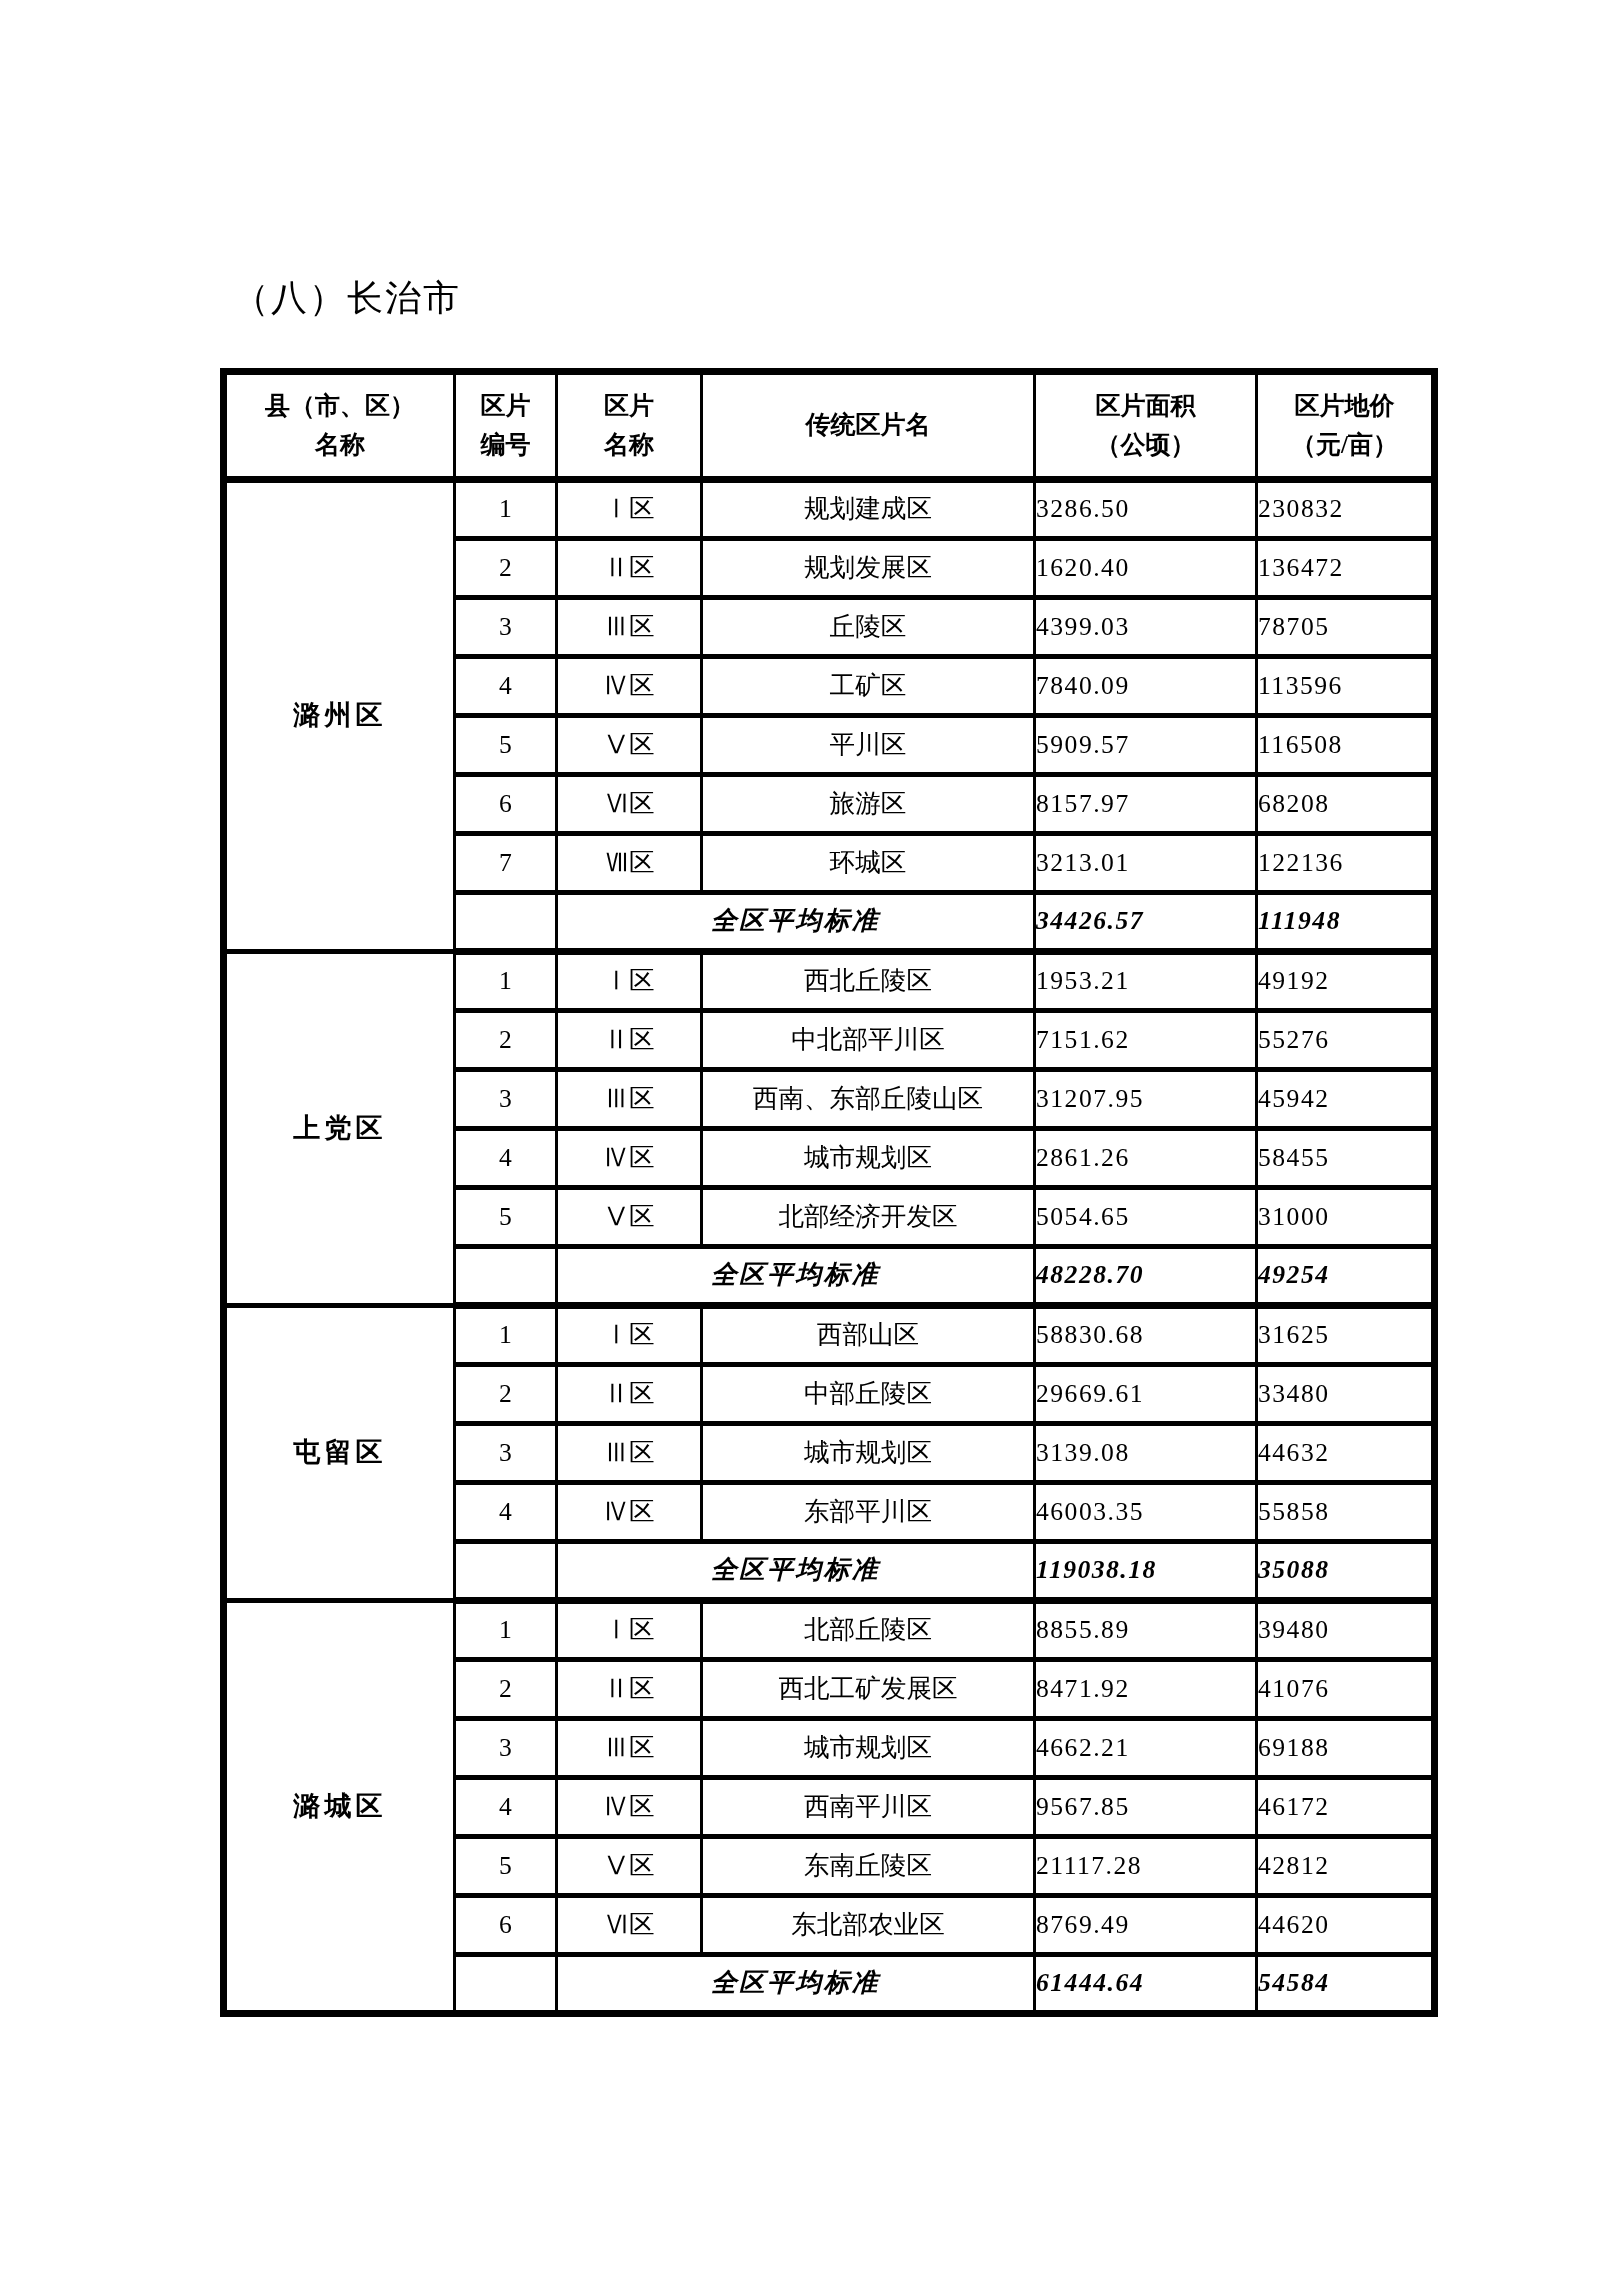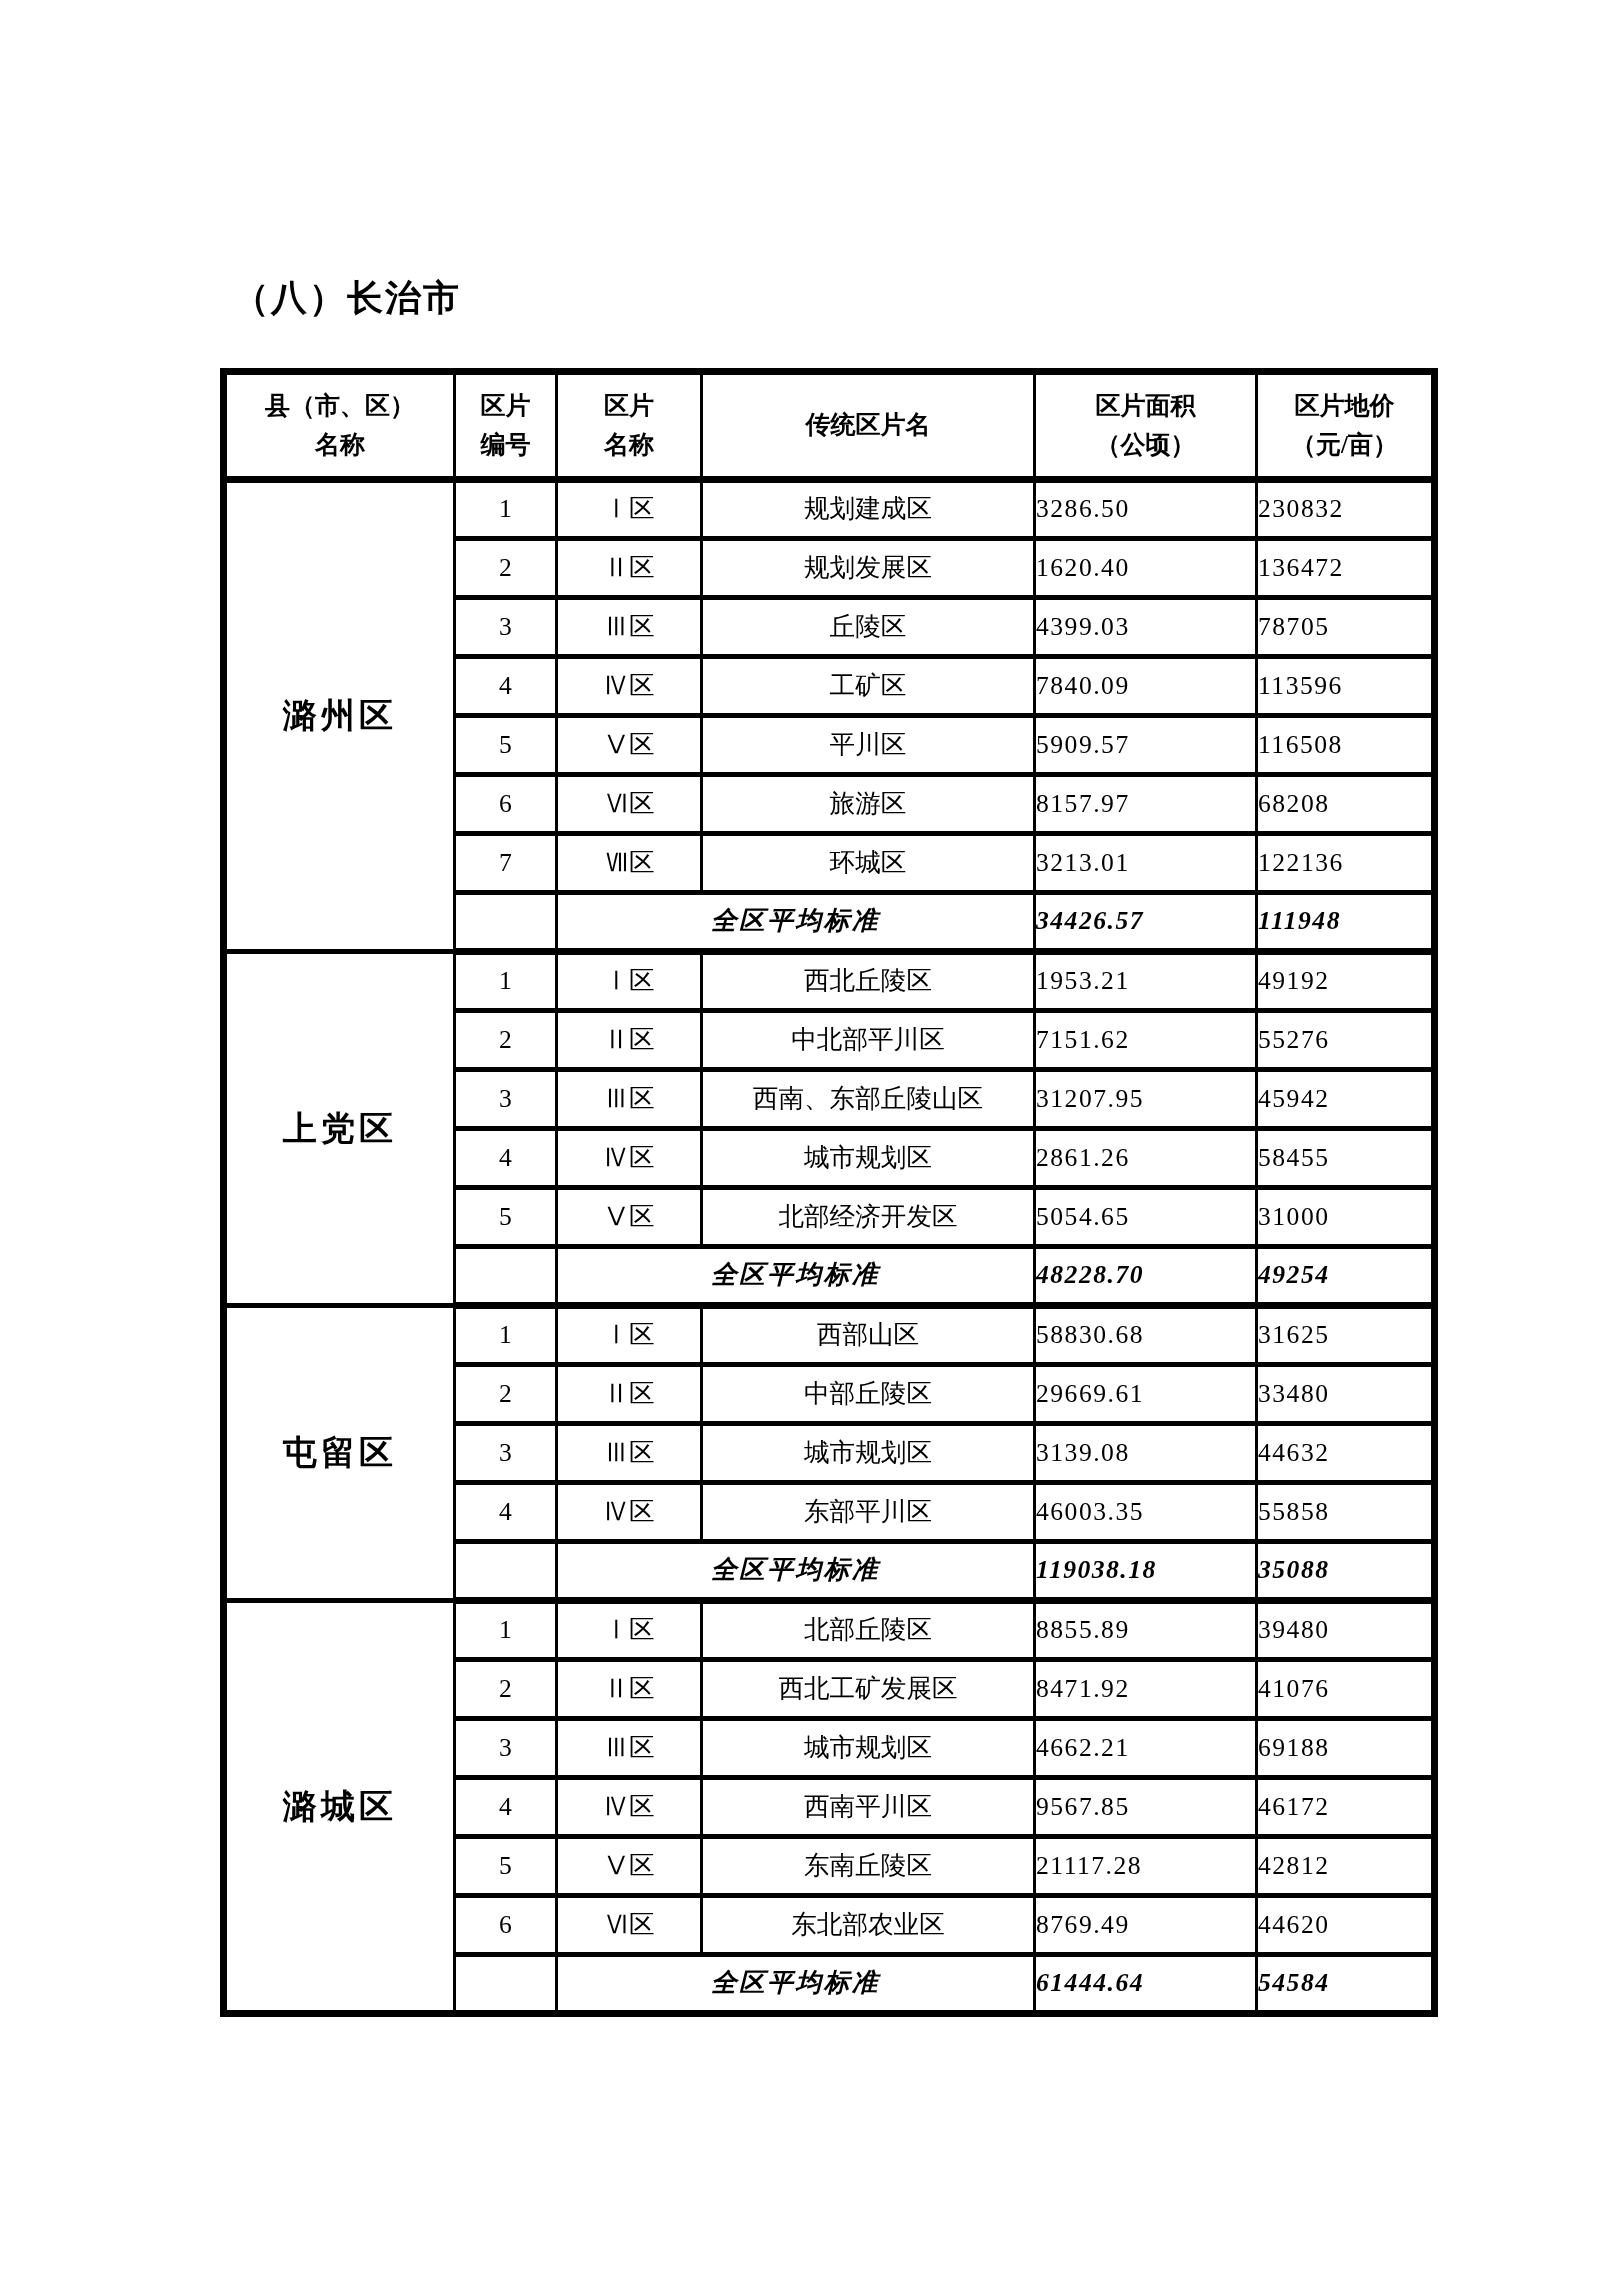--- a/index.html
+++ b/index.html
@@ -14,21 +14,21 @@
     color: #000000;
     font-family: "Liberation Serif", serif;
   }
   .page-title {
     position: absolute;
     left: 233px;
     top: 280px;
     margin: 0;
     font-size: 36px;
     line-height: 1;
-    font-weight: bold;
+    font-weight: normal;
     letter-spacing: 2px;
     font-family: "Liberation Serif", serif;
   }
   table.land-table {
     position: absolute;
     left: 220px;
     top: 368px;
     width: 1212px;
     border-collapse: collapse;
     table-layout: fixed;
@@ -59,21 +59,21 @@
     height: 59px;
   }
   .land-table td {
     font-size: 25.6px;
     text-align: center;
     vertical-align: middle;
     line-height: 1.1;
   }
   .land-table td.district {
     font-weight: bold;
-    font-size: 34px;
+    font-size: 27px;
     letter-spacing: 4.1px;
   }
   .land-table td.num {
     text-align: left;
     padding-right: 20.4px;
     letter-spacing: 1.5px;
     font-family: "Liberation Serif", serif;
   }
   .land-table tr.avg-row td {
     font-weight: bold;

